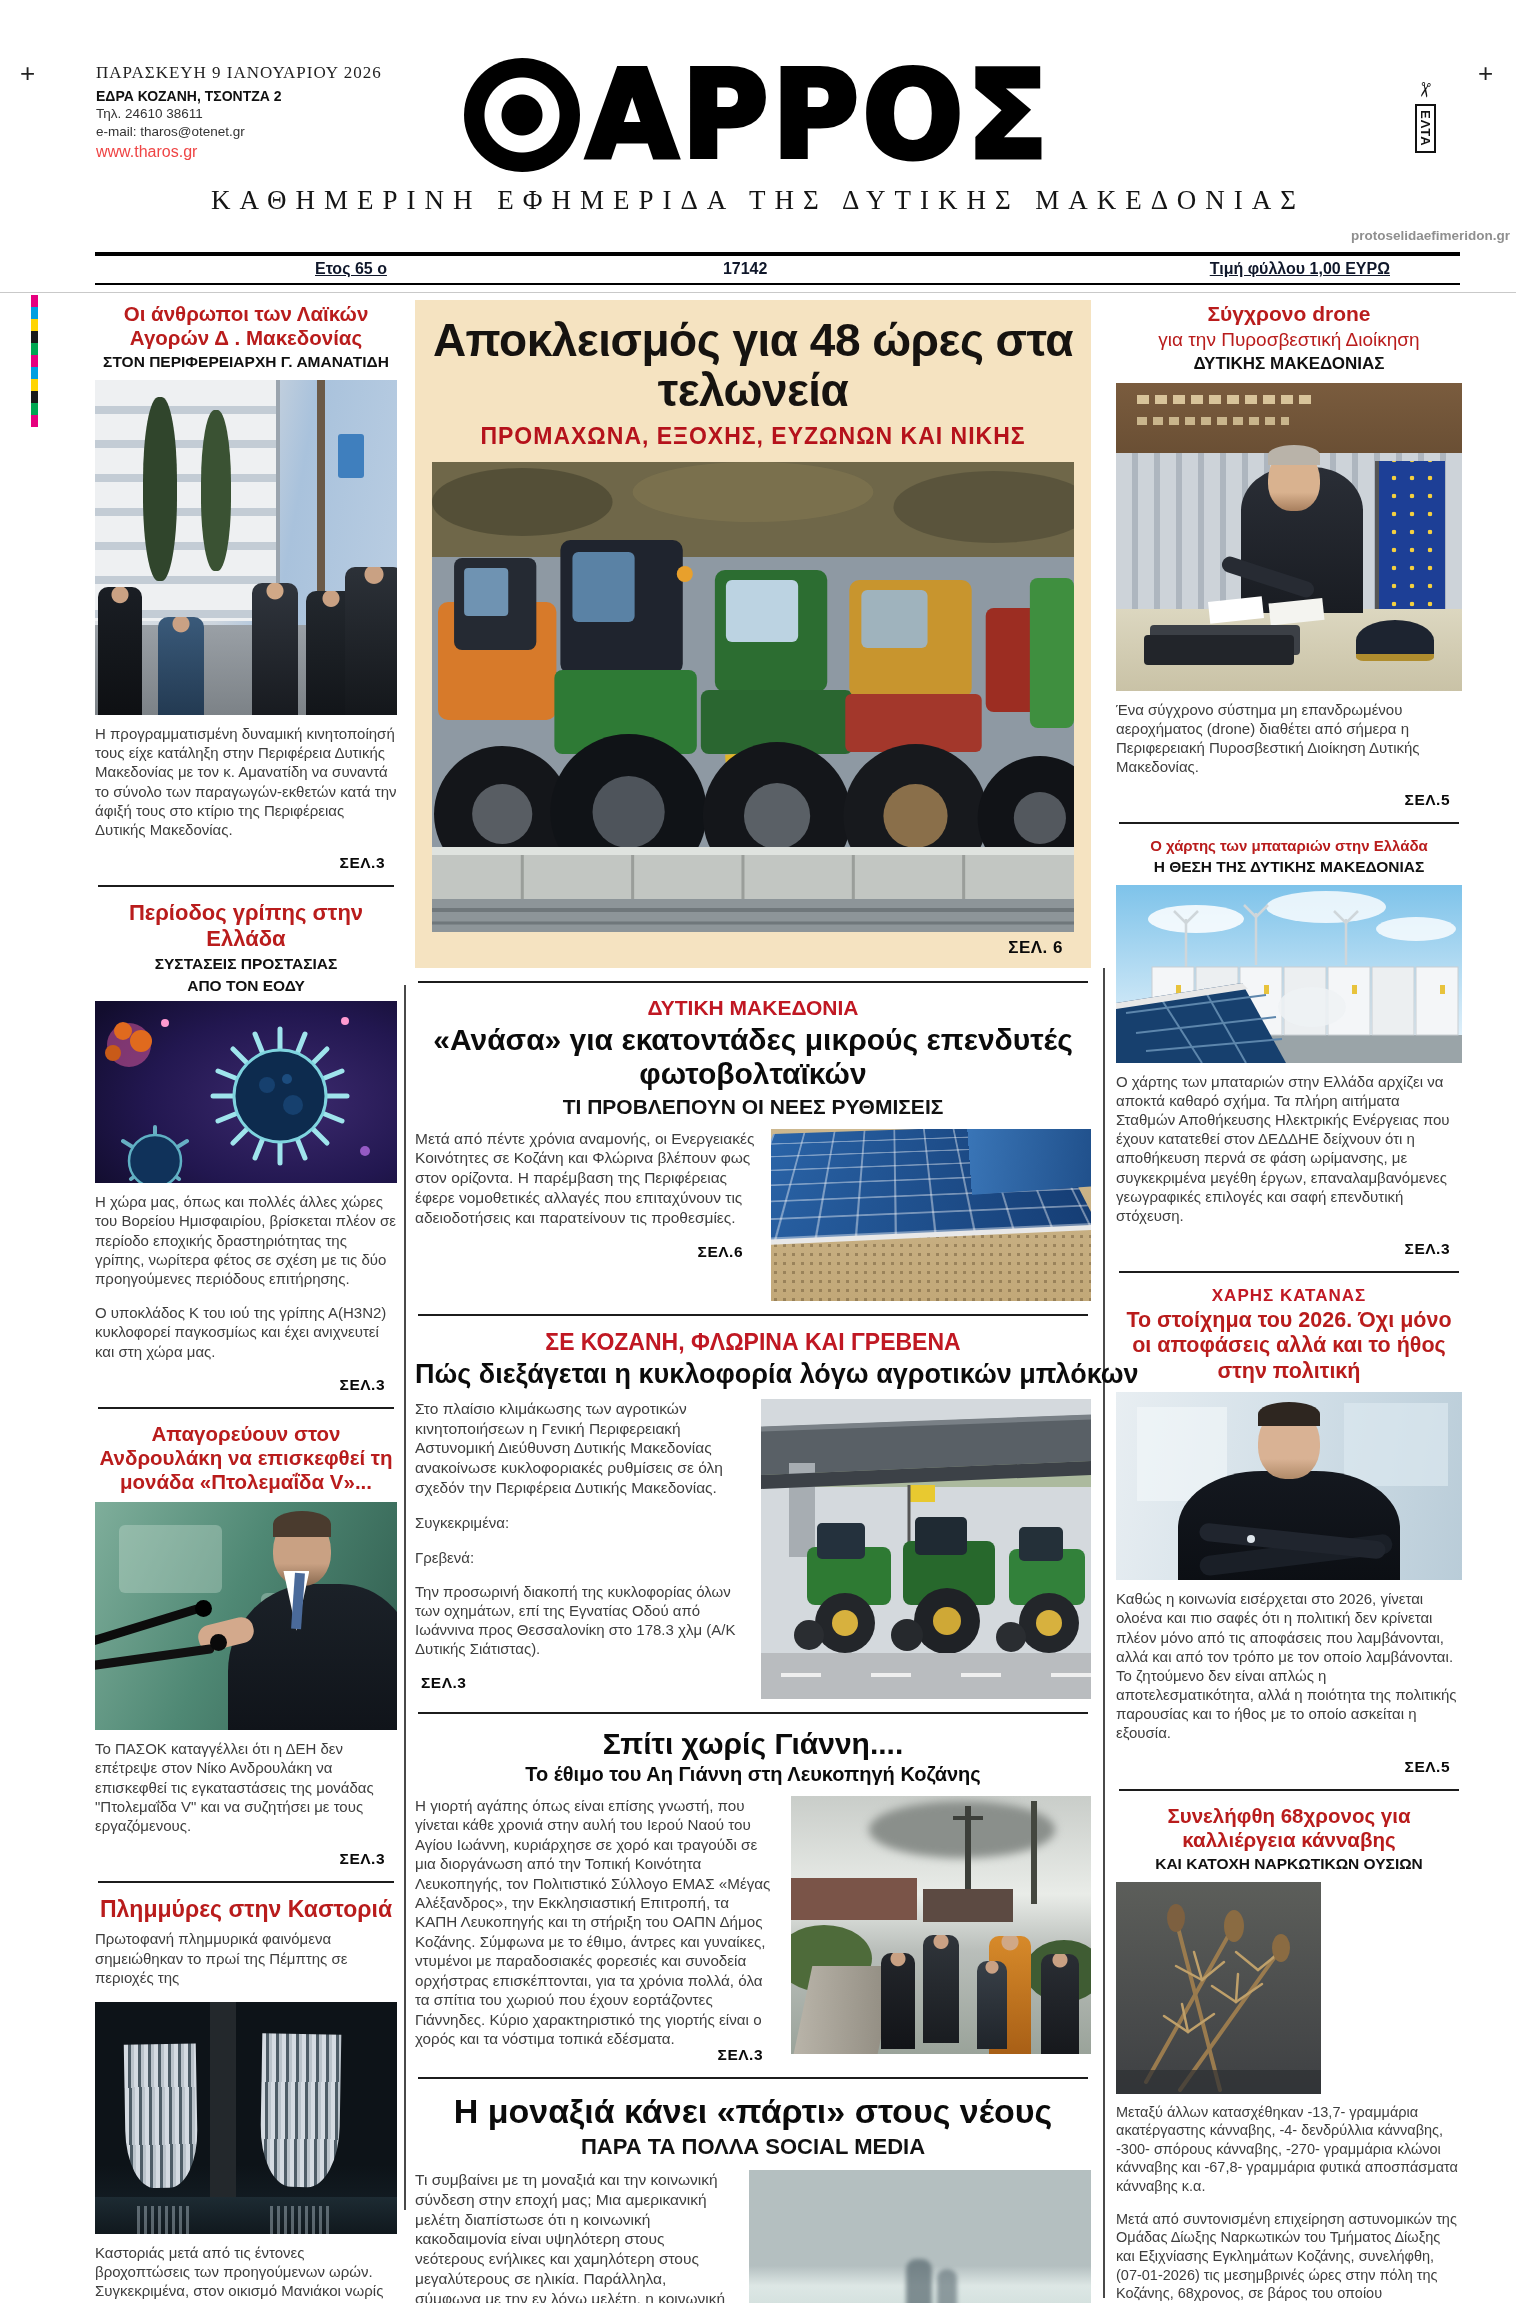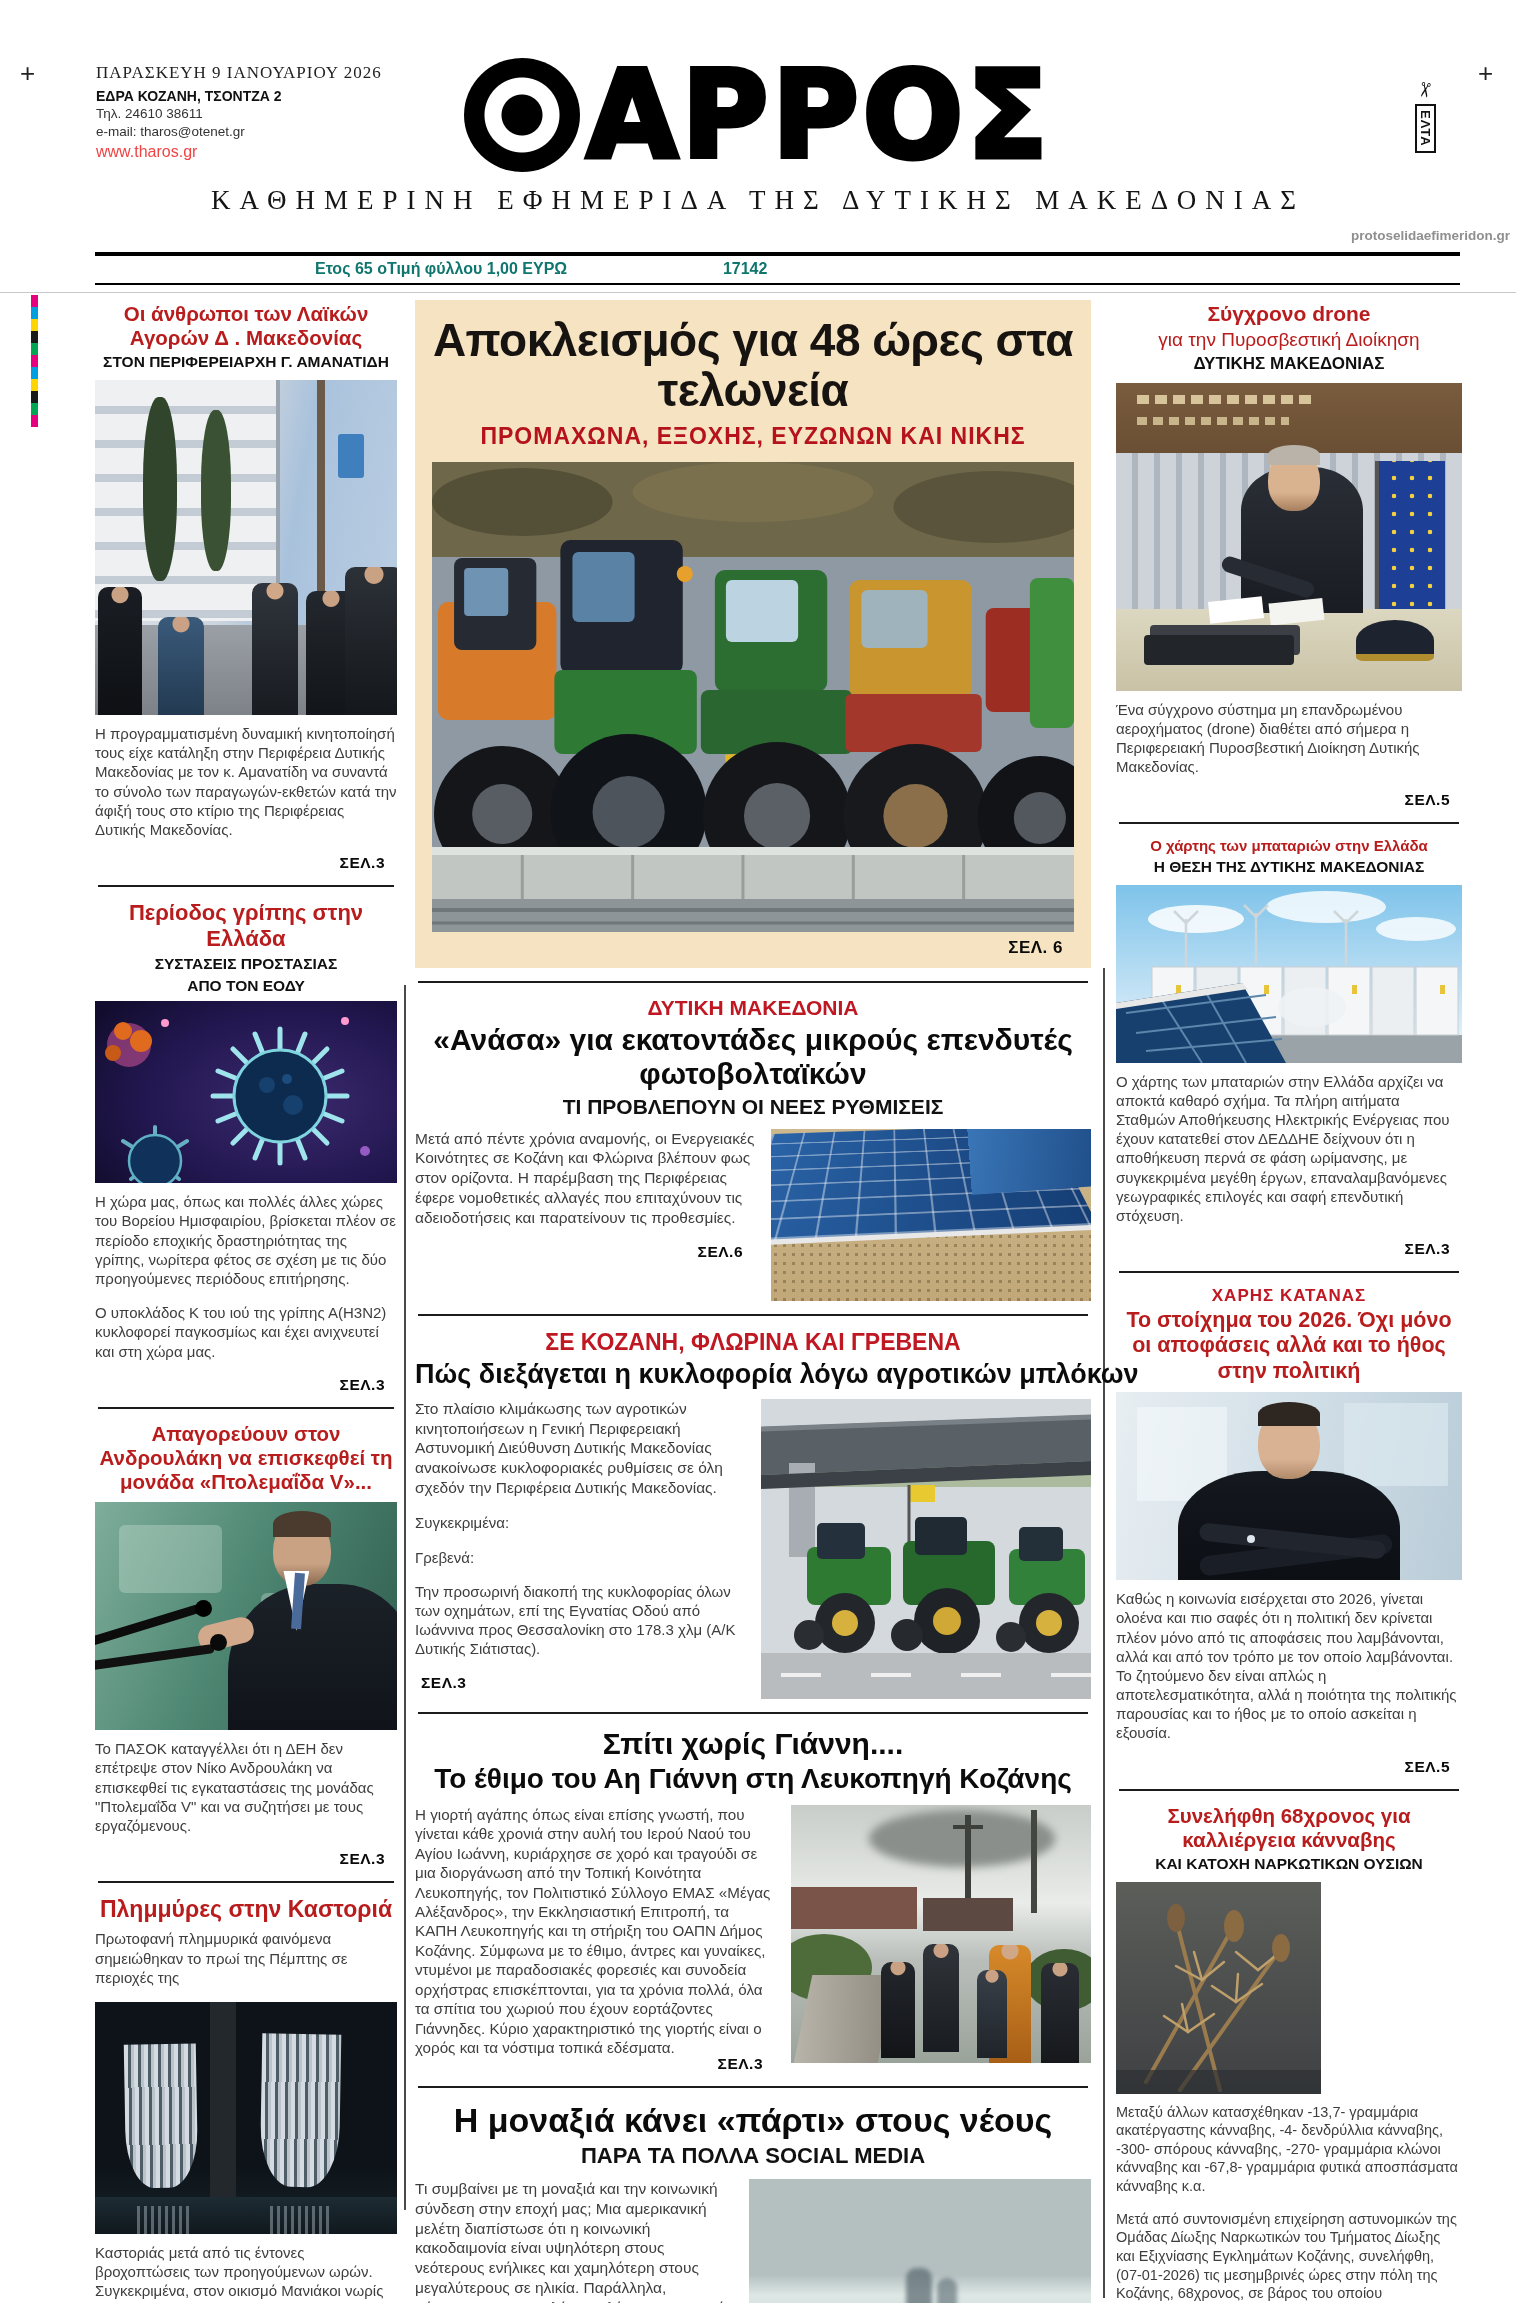--- a/index.html
+++ b/index.html
@@ -21,21 +21,21 @@
     background:radial-gradient(circle at 50% 50%, #000 0 20px, #fff 21px 37px, #000 38px 100%);}
   .logo-tail{font-family:"DejaVu Sans",sans-serif;font-weight:900;font-size:118px;line-height:1;
     letter-spacing:4px;color:#000;-webkit-text-stroke:5px #000;transform:scaleY(1.02);}
   .tagline{position:absolute;left:0;top:185px;width:100%;text-align:center;
     font-family:"Liberation Serif",serif;font-size:27px;letter-spacing:9px;color:#151515;}
   .elta{position:absolute;left:1395px;top:78px;width:60px;text-align:center;color:#111;}
   .elta .sc{display:block;font-size:20px;transform:rotate(100deg);}
   .elta .nm{display:block;font-size:13px;font-weight:bold;letter-spacing:1px;writing-mode:vertical-rl;margin:2px auto 0;border:2px solid #111;padding:4px 1px;}
   .portal{position:absolute;left:1330px;top:228px;width:180px;text-align:right;font-size:13.5px;font-weight:bold;color:#8f8f8f;}
   .rulebar{position:absolute;left:95px;top:252px;width:1365px;border-top:4px solid #000;border-bottom:2px solid #000;}
-  .info-row{display:flex;justify-content:flex-start;padding:4px 10px 5px 10px;font-size:16px;font-weight:bold;color:#0f766e;}
+  .info-row{display:flex;justify-content:space-between;padding:4px 10px 5px 10px;font-size:16px;font-weight:bold;color:#0f172a;text-decoration:underline;}
   .info-issue{position:absolute;left:46%;}
   .hairline{position:absolute;left:0;top:292px;width:100%;border-top:1px solid #c9c9c9;}
   
   .col{position:absolute;top:300px;}
   .cl{left:95px;width:302px;}
   .cc{left:415px;width:676px;}
   .cr{left:1116px;width:346px;}
   .vd{position:absolute;width:2px;background:#4a4a4a;}
   .vd1{left:404px;top:985px;height:1225px;}
   .vd2{left:1103px;top:968px;height:1330px;}
@@ -353,21 +353,21 @@
                 <line x1="290" y1="276" x2="330" y2="276"></line>
               </g>
           </svg>
         </div>
       </div>
     </div>
     <hr class="sep">
 
     <div class="art">
       <h2 class="ct">Σπίτι χωρίς Γιάννη....</h2>
-      <h2 class="ct" style="font-size:28px;">Το έθιμο του Αη Γιάννη στη Λευκοπηγή Κοζάνης</h2>
+      <h2 class="ct" style="font-size:20px;">Το έθιμο του Αη Γιάννη στη Λευκοπηγή Κοζάνης</h2>
       <div class="row">
         <div style="flex:1;">
           <p class="body" style="font-size:15.2px;">Η γιορτή αγάπης όπως είναι επίσης γνωστή, που γίνεται κάθε χρονιά στην αυλή του Ιερού Ναού του Αγίου Ιωάννη, κυριάρχησε σε χορό και τραγούδι σε μια διοργάνωση από την Τοπική Κοινότητα Λευκοπηγής, τον Πολιτιστικό Σύλλογο ΕΜΑΣ «Μέγας Αλέξανδρος», την Εκκλησιαστική Επιτροπή, τα ΚΑΠΗ Λευκοπηγής και τη στήριξη του ΟΑΠΝ Δήμος Κοζάνης. Σύμφωνα με το έθιμο, άντρες και γυναίκες, ντυμένοι με παραδοσιακές φορεσιές και συνοδεία ορχήστρας επισκέπτονται, για τα χρόνια πολλά, όλα τα σπίτια του χωριού που έχουν εορτάζοντες Γιάννηδες. Κύριο χαρακτηριστικό της γιορτής είναι ο χορός και τα νόστιμα τοπικά εδέσματα.</p>
           <div class="pref" style="margin-top:-18px;">ΣΕΛ.3</div>
         </div>
         <div class="photo" style="width:300px;height:258px;flex:0 0 auto;background:linear-gradient(#c9cdc9 0%,#e9ece8 38%,#b9beba 60%,#9aa39a 100%);">
           <div class="abs" style="left:26%;top:2%;width:62%;height:22%;border-radius:50%;background:#8a8f8b;filter:blur(4px);"></div>
           <div class="abs" style="left:58%;top:4%;width:6px;height:44%;background:#3c3f3a;"></div>
           <div class="abs" style="left:54%;top:8%;width:30px;height:4px;background:#3c3f3a;"></div>
           <div class="abs" style="left:80%;top:2%;width:6px;height:40%;background:#44473f;"></div>

